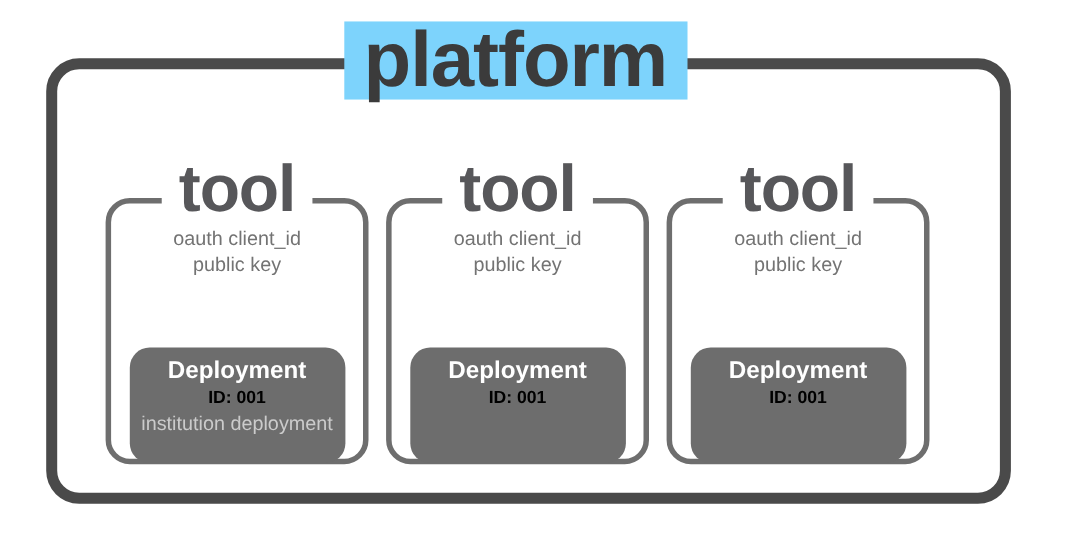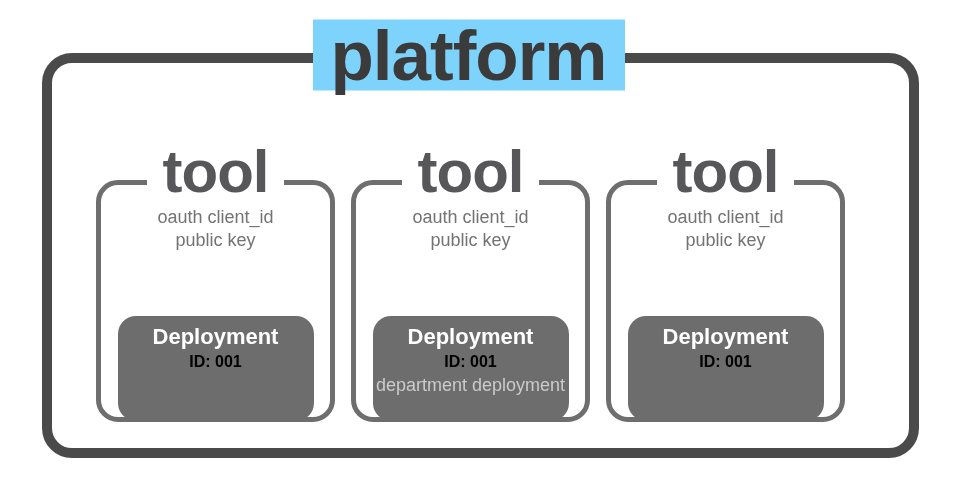--- a/index.html
+++ b/index.html
@@ -114,33 +114,33 @@
 
     <div class="tool-box tool-1">
       <div class="tool-label">tool</div>
       <div class="tool-creds">
         <div>oauth client_id</div>
         <div>public key</div>
       </div>
       <div class="deployment-box">
         <div class="dep-title">Deployment</div>
         <div class="dep-id">ID: 001</div>
+        <div class="dep-sub">institution deployment</div>
       </div>
     </div>
 
     <div class="tool-box tool-2">
       <div class="tool-label">tool</div>
       <div class="tool-creds">
         <div>oauth client_id</div>
         <div>public key</div>
       </div>
       <div class="deployment-box">
         <div class="dep-title">Deployment</div>
         <div class="dep-id">ID: 001</div>
-        <div class="dep-sub">department deployment</div>
       </div>
     </div>
 
     <div class="tool-box tool-3">
       <div class="tool-label">tool</div>
       <div class="tool-creds">
         <div>oauth client_id</div>
         <div>public key</div>
       </div>
       <div class="deployment-box">

